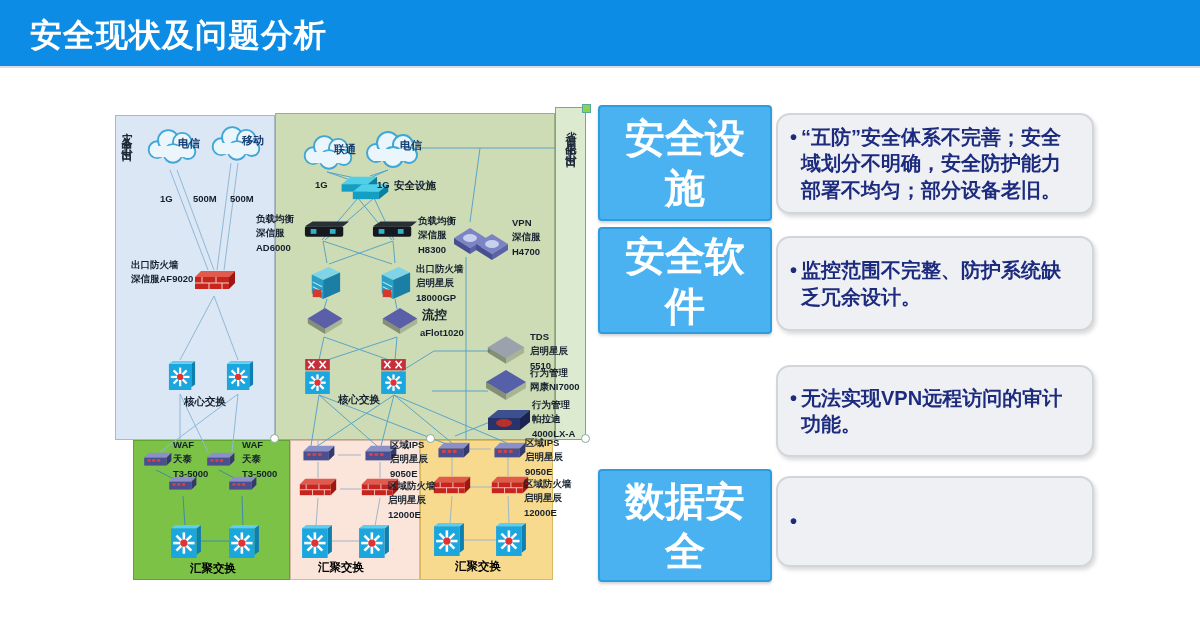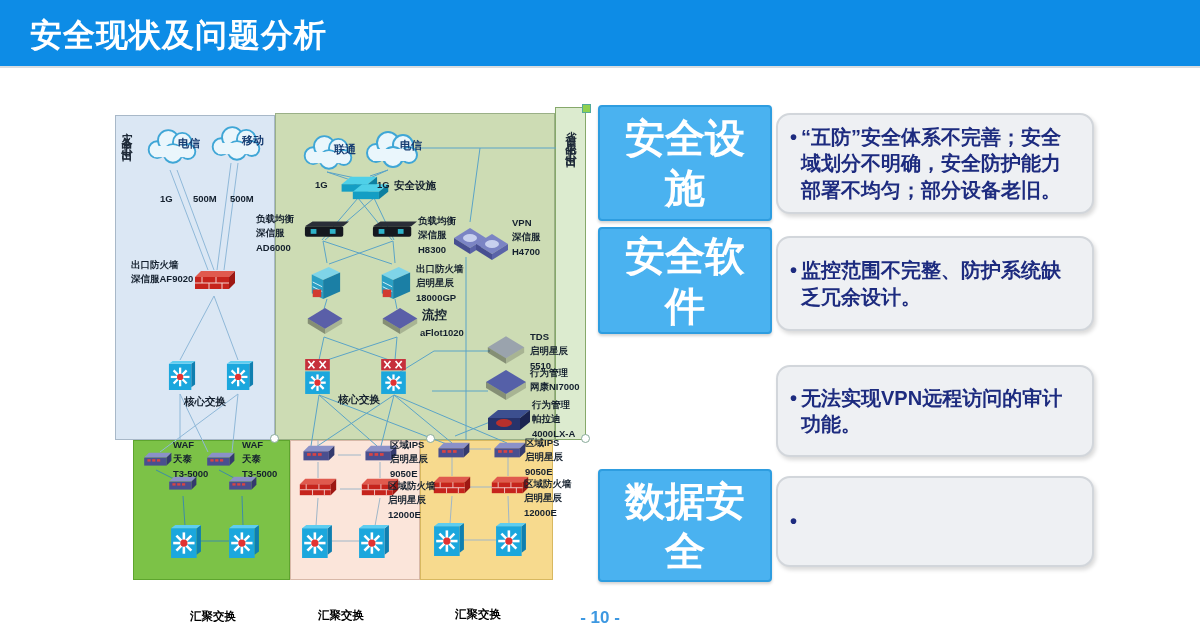--- a/index.html
+++ b/index.html
@@ -34,21 +34,21 @@
   .r-pink{left:290px;top:440px;width:130px;height:140px;background:#fbe5da;border:1px solid #d8b8a8;}
   .r-yellow{left:420px;top:440px;width:133px;height:140px;background:#f7da8e;border:1px solid #d8b860;}
   .vtext{writing-mode:vertical-rl;text-orientation:upright;font-size:11px;font-weight:bold;
          color:#1e2a38;letter-spacing:4px;}
   .v-left{position:absolute;left:119px;top:124px;}
   .v-strip{margin-top:14px;}
   
   .lbl{position:absolute;font-size:9.5px;font-weight:bold;color:#14202e;line-height:1.5;
        white-space:pre-line;z-index:4;}
   .lbl.md{font-size:10.5px;}
-  .lbl.lg{font-size:11.5px;color:#000;margin-top:48px;}
+  .lbl.lg{font-size:11.5px;color:#000;}
   .lbl.name{font-size:12.5px;}
   
   .ic{position:absolute;z-index:3;}
   .cloud{position:absolute;width:56px;height:42px;z-index:3;}
   .cloud svg{position:absolute;left:0;top:0;width:100%;height:100%;}
   .cloud .cloud-t{position:absolute;left:0;top:12px;width:100%;text-align:right;
                   font-size:11px;font-weight:bold;color:#153a70;}
   svg.lines{position:absolute;left:0;top:0;width:1200px;height:642px;z-index:1;pointer-events:none;}
   .handle{position:absolute;z-index:5;}
   .h-circ{width:7px;height:7px;border-radius:50%;background:#fff;border:1px solid #8a9;}
@@ -482,15 +482,14 @@
 
   <div class="pblue" style="top:469px;height:109px">
     <div class="ht">数据安全</div>
   </div>
   <div class="pgray" style="top:476px;height:87px">
     <div class="inner">
       <span class="bu">•</span>
     </div>
   </div>
 
-  <div class="pagenum">- 10 -</div>
 
 </div>
 
 </body></html>

